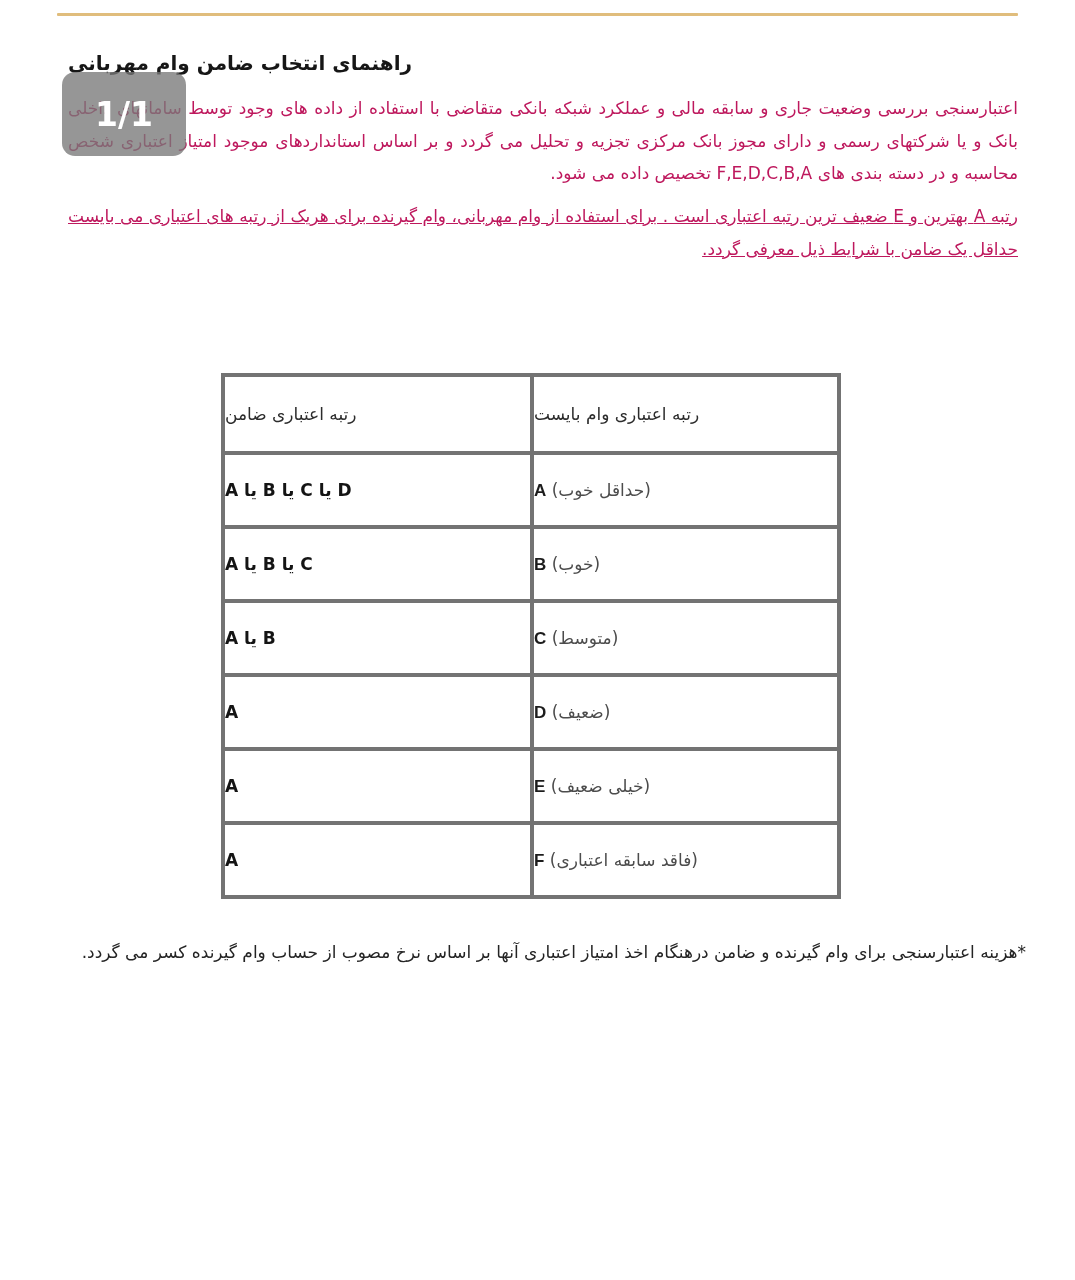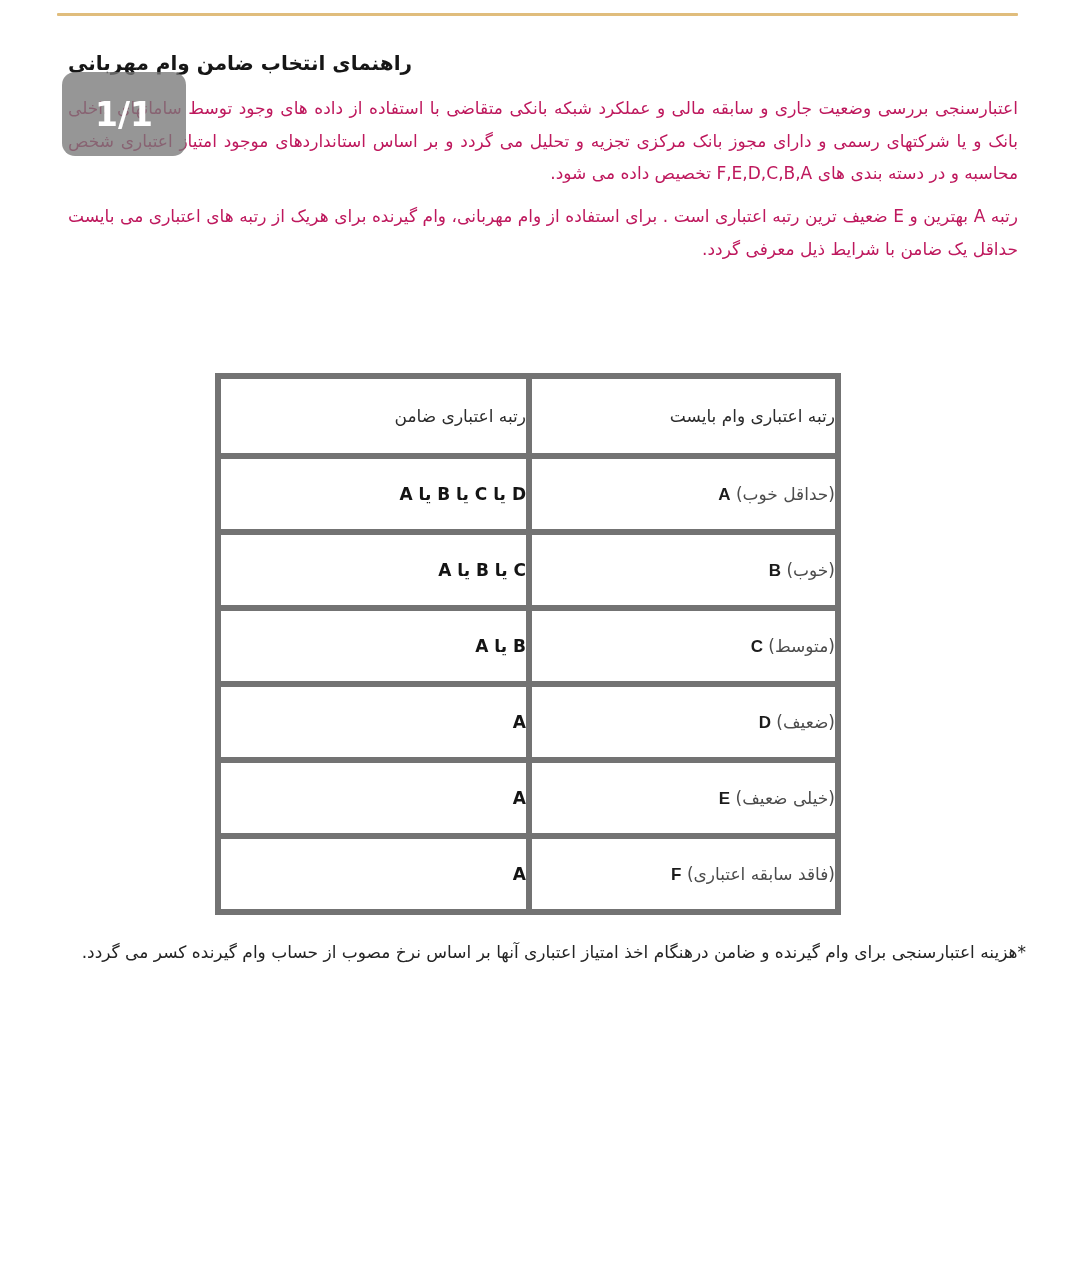--- a/index.html
+++ b/index.html
@@ -79,39 +79,40 @@
   .para {
     margin: 0 0 10px 0;
     font-size: 17px;
     line-height: 1.92;
     text-align: justify;
     text-align-last: right;
     color: #be185d;
   }
   .para.p2 {
     margin-top: 2px;
+    text-decoration: underline;
   }
 
   
   .table-wrap {
     position: absolute;
     left: 232px;
     top: 373px;
     width: 609px;
   }
   table.rank-table {
     border-collapse: collapse;
     width: 609px;
     background: #ffffff;
     table-layout: fixed;
   }
   table.rank-table th,
   table.rank-table td {
-    border: 6px solid #737373;
-    text-align: right;
+    border: 4px solid #737373;
+    text-align: left;
     vertical-align: middle;
     padding: 0;
   }
   table.rank-table th {
     height: 74px;
     font-size: 17px;
     font-weight: normal;
     color: #2c2c2c;
   }
   table.rank-table td {

